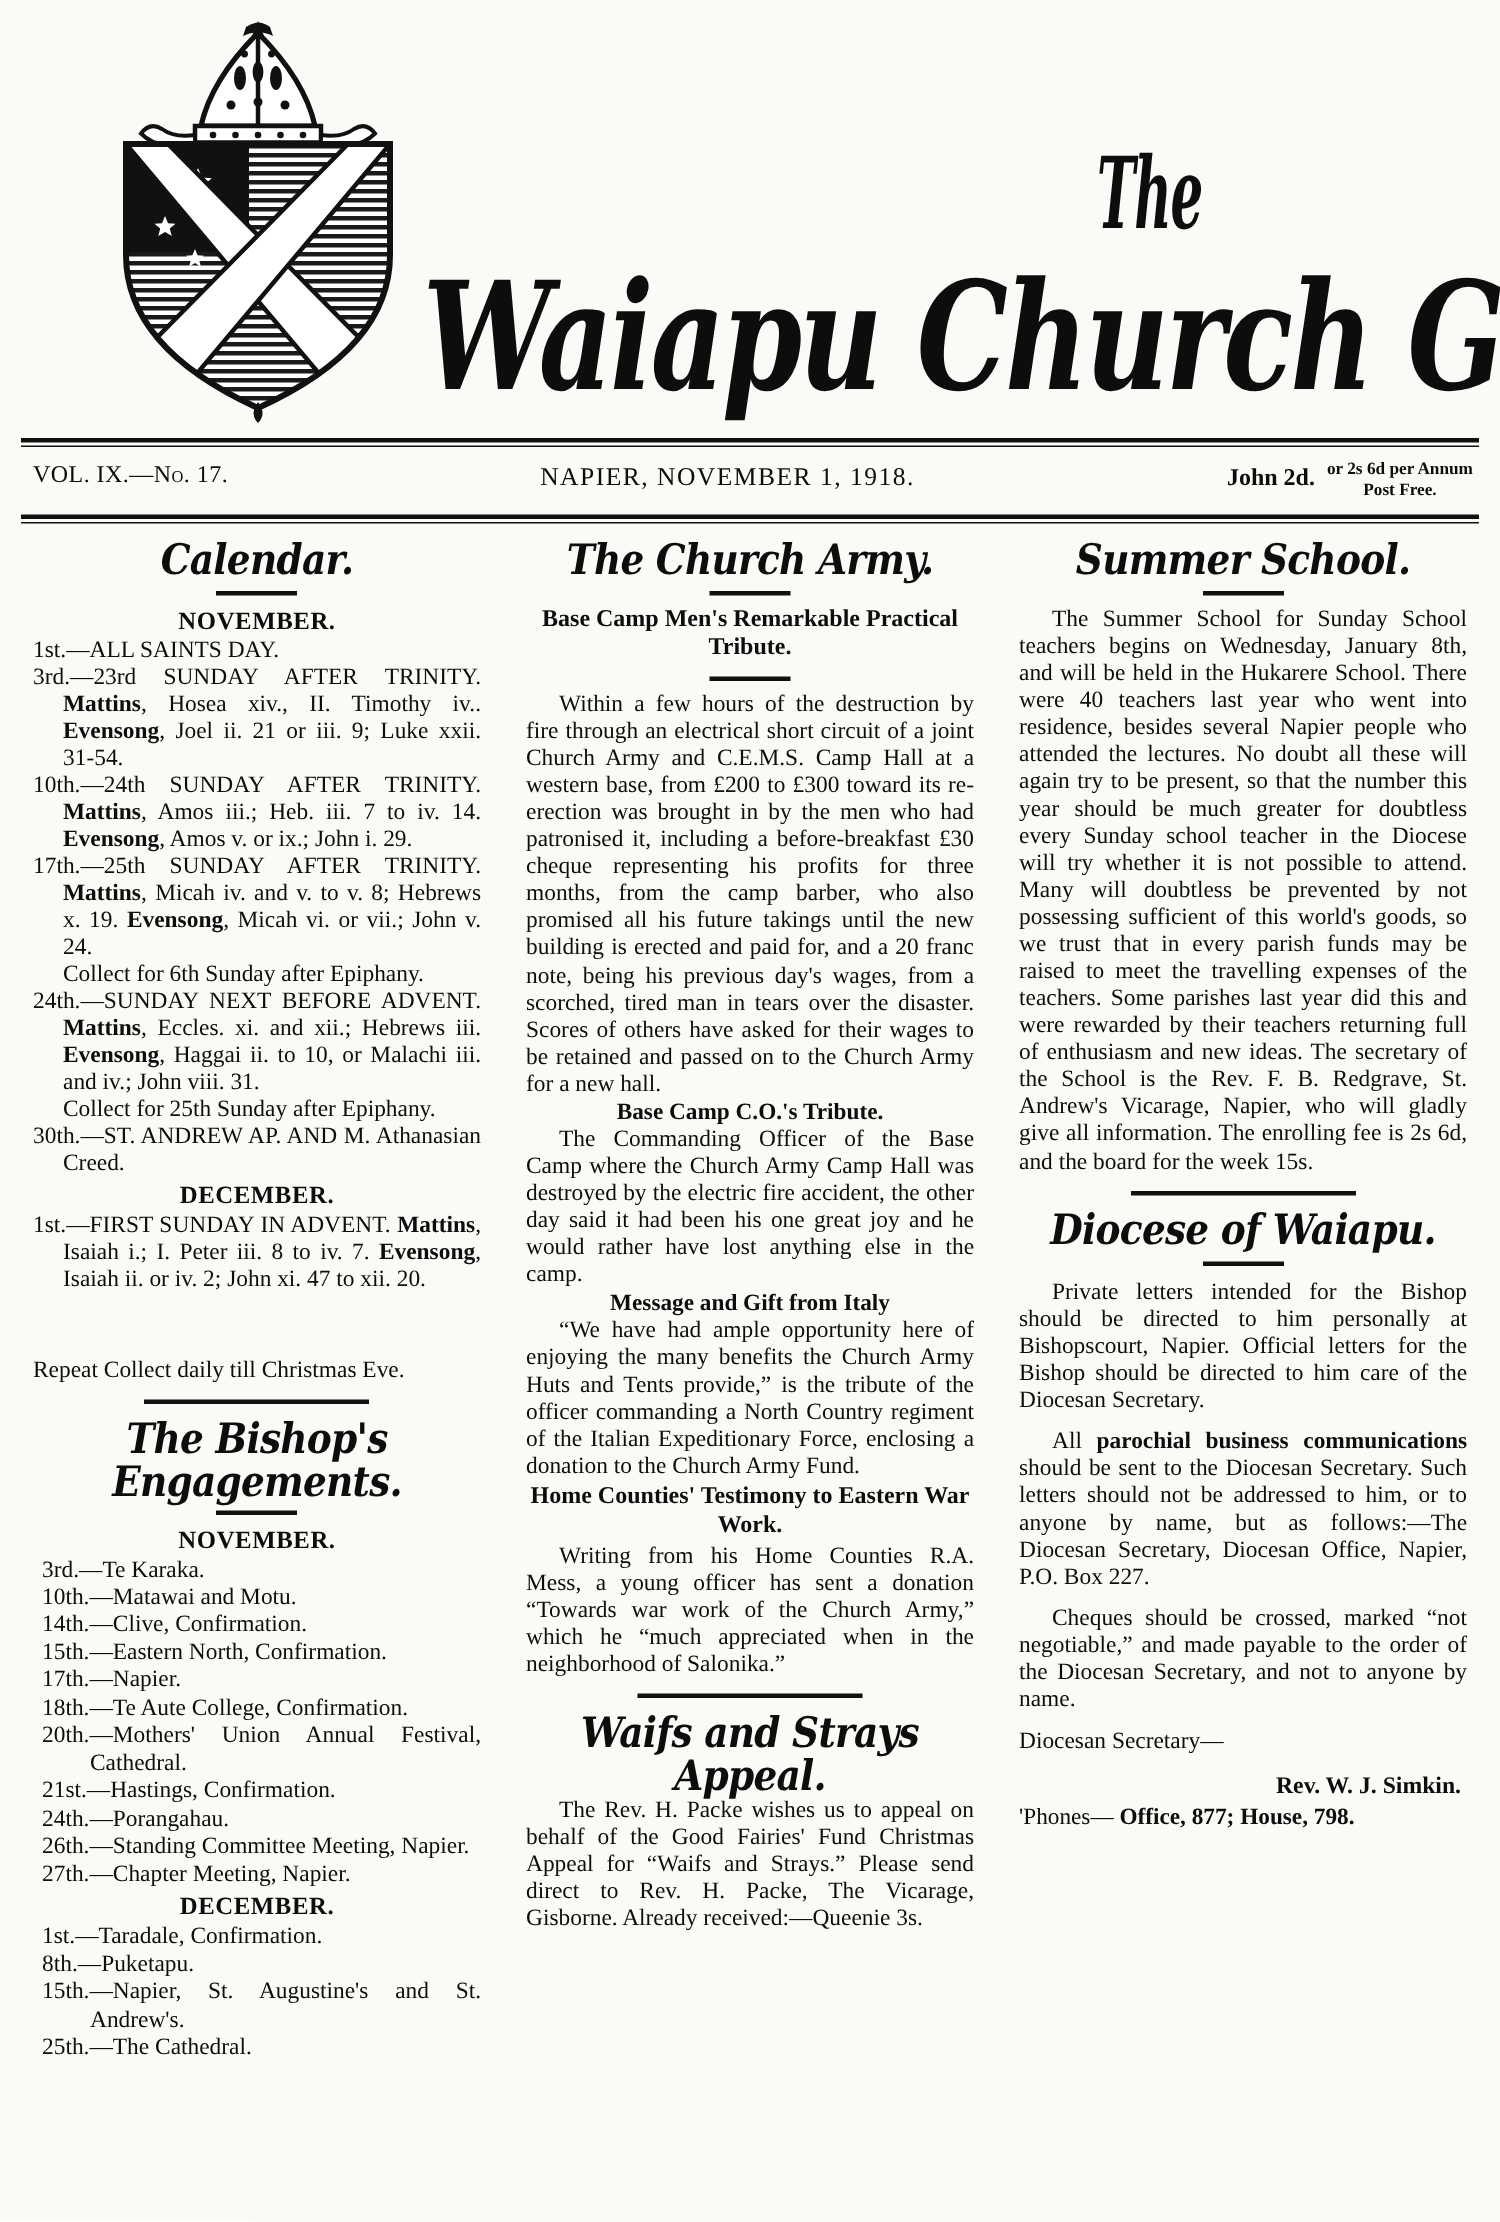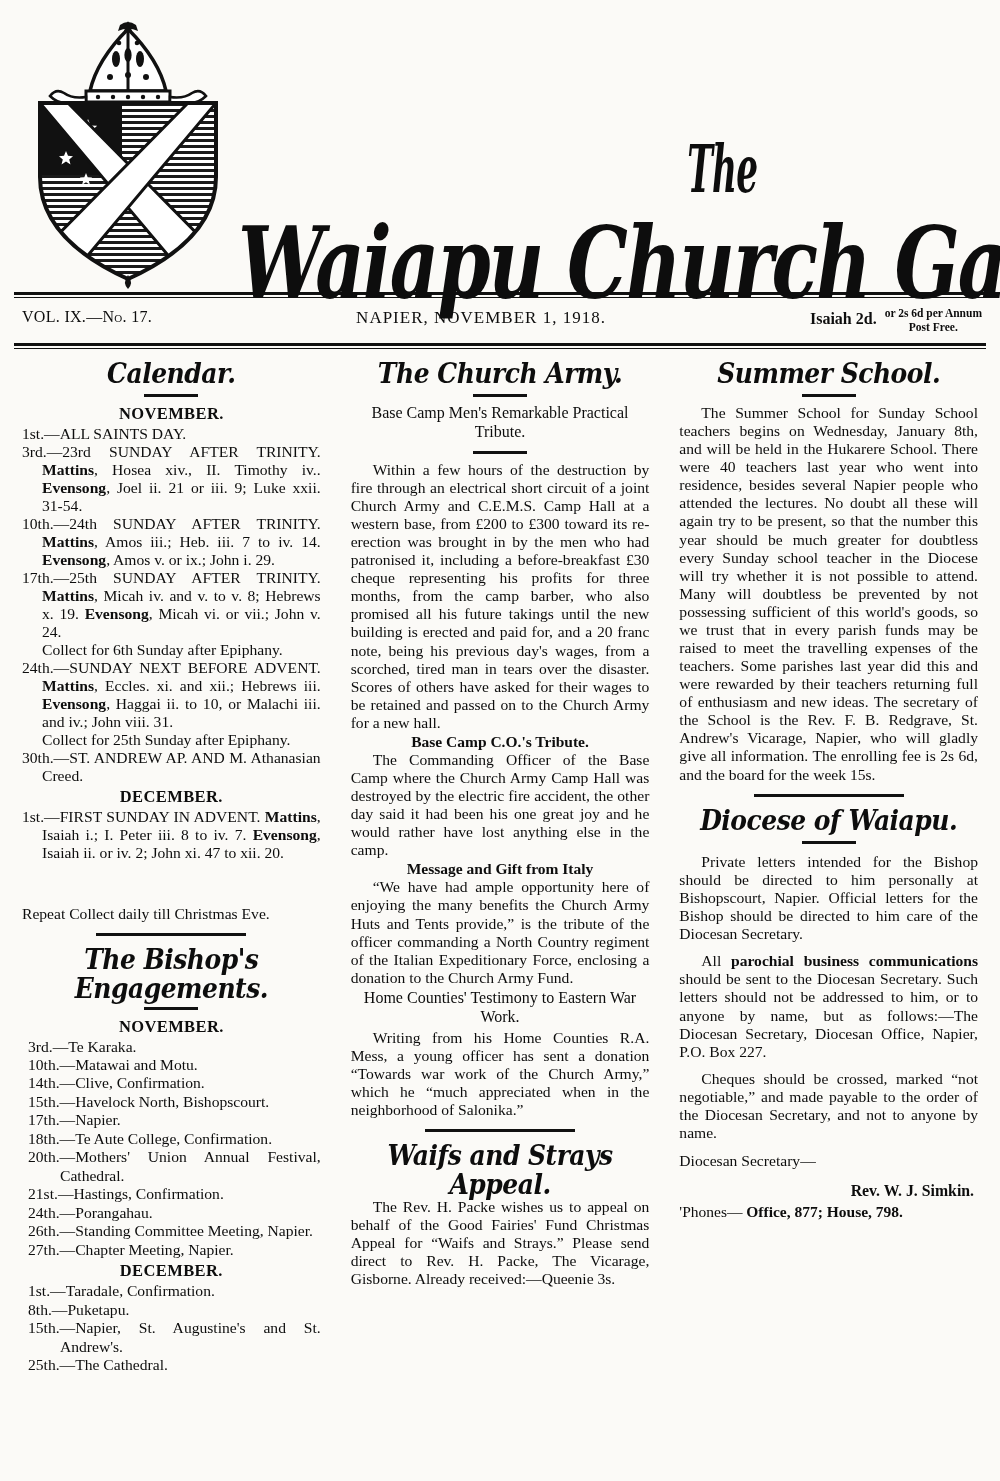--- a/index.html
+++ b/index.html
@@ -22,21 +22,22 @@
     background: #fbfaf7;
     padding: 0;
     box-sizing: border-box;
   }
 
   
   .masthead {
     position: relative;
     height: 292px;
     display: flex;
-    align-items: flex-end;
+    align-items: flex-start;
+    padding-left: 44px;
   }
   .crest {
     width: 200px;
     height: 285px;
     margin-left: 28px;
     flex: 0 0 auto;
     position: relative;
   }
   .crest svg { display: block; }
 
@@ -166,21 +167,21 @@
   }
   .month {
     text-align: center;
     font-weight: 700;
     font-size: 16.5px;
     letter-spacing: 0.4px;
     margin: 2px 0 1px 0;
   }
   .subhead {
     text-align: center;
-    font-weight: 400;
+    font-weight: 700;
     font-size: 16px;
     line-height: 1.18;
     margin: 2px 0 2px 0;
   }
   .subhead-inline {
     text-align: center;
     font-weight: 700;
     font-size: 15.5px;
     margin: 1px 0 0 0;
   }
@@ -315,21 +316,21 @@
     </div>
   </div>
 
   <div class="rule-thick"></div>
   <div class="rule-thin"></div>
 
   <div class="volbar">
     <div class="vol-left">VOL. IX.—No. 17.</div>
     <div class="vol-center">NAPIER, NOVEMBER 1, 1918.</div>
     <div class="vol-right">
-      <div class="price-main">Isaiah 2d.</div>
+      <div class="price-main">John 2d.</div>
       <div class="price-sub">
         <div>or 2s 6d per Annum</div>
         <div>Post Free.</div>
       </div>
     </div>
   </div>
 
   <div class="rule-thick rule-pair"></div>
   <div class="rule-thin"></div>
 
@@ -357,21 +358,21 @@
         </div>
 
       <div class="hr-short wide"></div>
       <div class="sec-head">The Bishop's Engagements.</div>
       <div class="hr-short"></div>
       <div class="month">NOVEMBER.</div>
       <div>
           <p class="eng-item">3rd.—Te Karaka.</p>
           <p class="eng-item">10th.—Matawai and Motu.</p>
           <p class="eng-item">14th.—Clive, Confirmation.</p>
-          <p class="eng-item">15th.—Havelock North, Bishopscourt.</p>
+          <p class="eng-item">15th.—Eastern North, Confirmation.</p>
           <p class="eng-item">17th.—Napier.</p>
           <p class="eng-item">18th.—Te Aute College, Confirmation.</p>
           <p class="eng-item">20th.—Mothers' Union Annual Festival, Cathedral.</p>
           <p class="eng-item">21st.—Hastings, Confirmation.</p>
           <p class="eng-item">24th.—Porangahau.</p>
           <p class="eng-item">26th.—Standing Committee Meeting, Napier.</p>
           <p class="eng-item">27th.—Chapter Meeting, Napier.</p>
         </div>
       <div class="month">DECEMBER.</div>
       <div>

